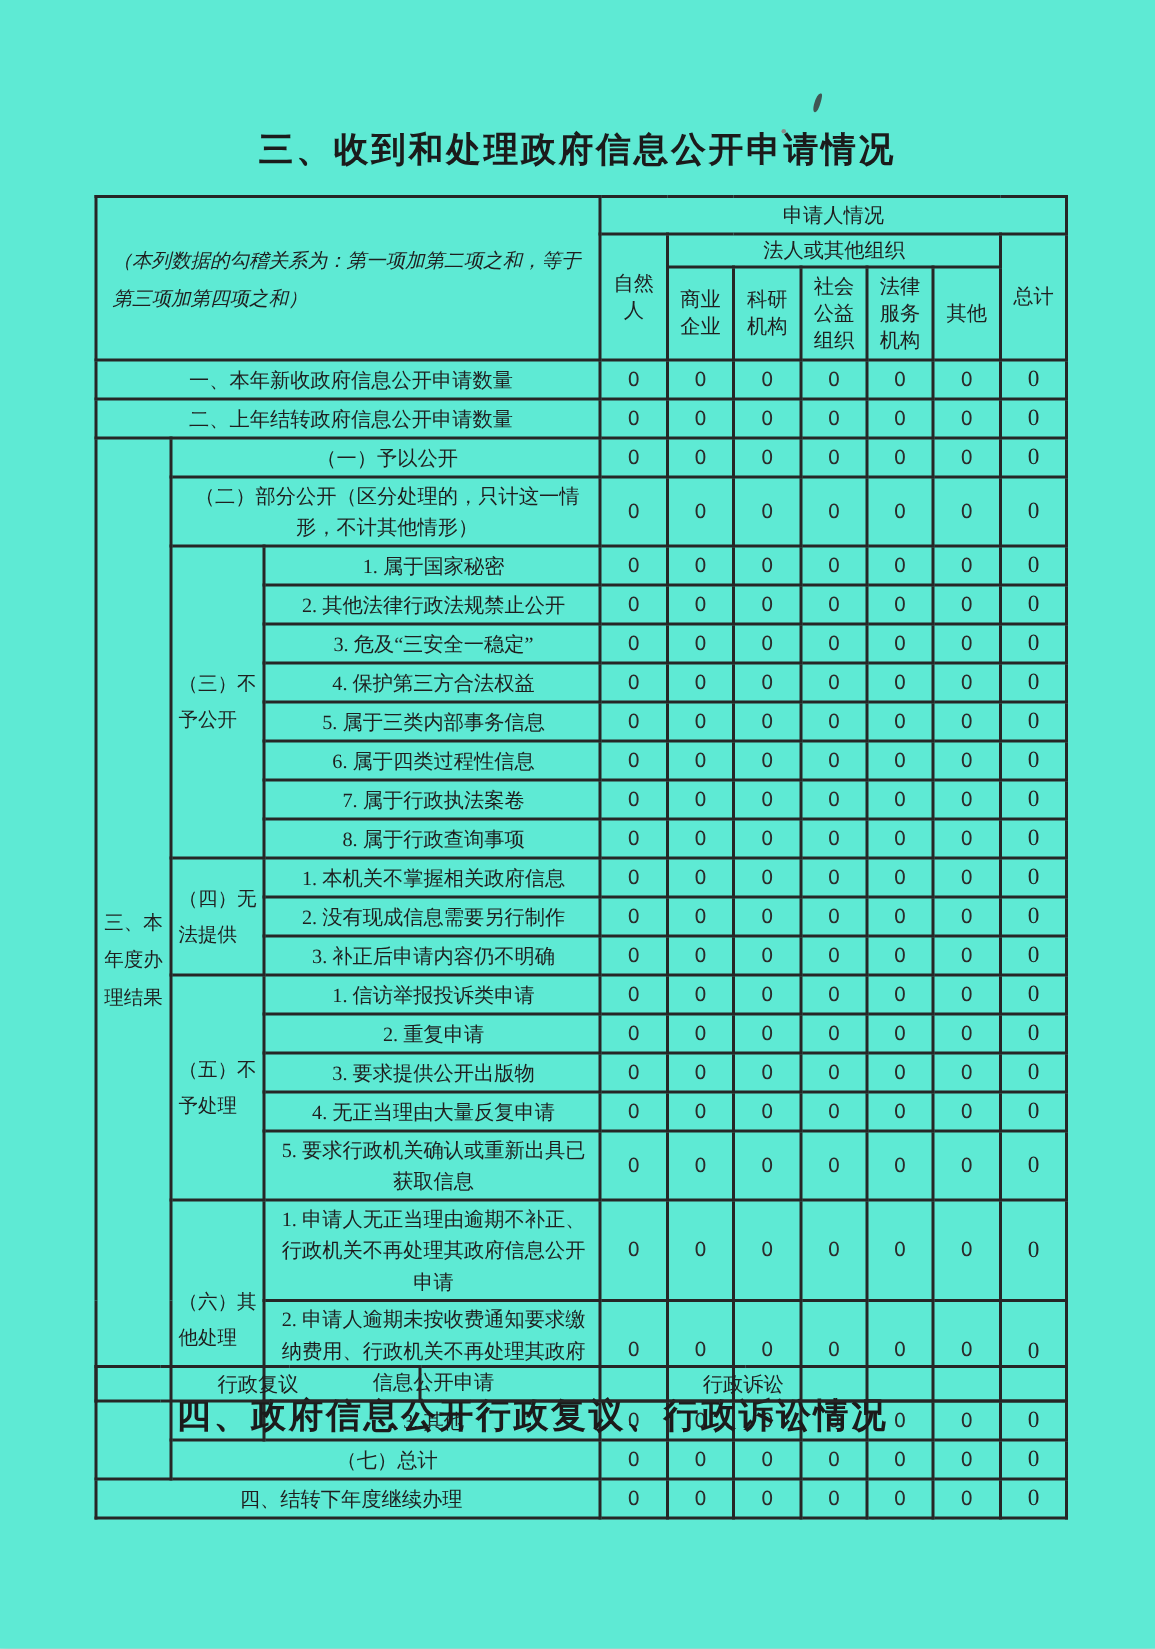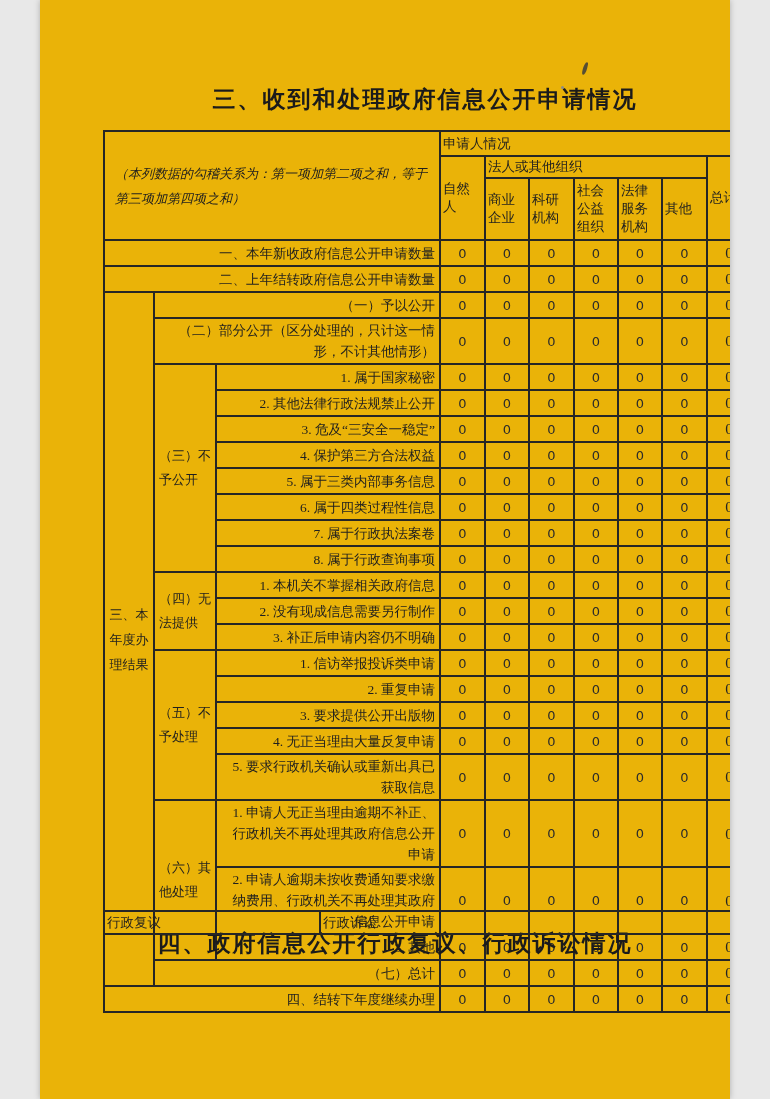--- a/index.html
+++ b/index.html
@@ -1,41 +1,41 @@
 <!DOCTYPE html>
 <html><head>
 <meta charset="utf-8">
 <style>
   html,body{margin:0;padding:0;}
   body{background:#e8e8e8;font-family:"Liberation Serif",serif;}
-  .page{position:relative;width:690px;height:1099px;background:#eab308;margin:0 auto;
+  .page{position:relative;width:770px;height:1099px;background:#5eead4;margin:0 auto;
         box-shadow:0 0 6px rgba(0,0,0,.25);overflow:hidden;color:#1f1f1f;}
 
   .title{position:absolute;left:0;width:770px;text-align:center;
          font-family:"Liberation Sans",sans-serif;font-weight:700;font-size:23px;
          color:#1b1b1b;letter-spacing:2px;white-space:nowrap;}
   .t3{top:84px;}
   .t4{top:928px;transform:translateX(-30px);}
 
   table{position:absolute;border-collapse:collapse;table-layout:fixed;}
   td{border:2px solid #262626;vertical-align:middle;overflow:hidden;
      font-family:"Liberation Serif",serif;color:#1f1f1f;}
 
   .t1{left:63px;top:130px;width:647px;}
   .t2{left:63px;top:910px;width:647px;}
 
-  .hc{font-size:13.5px;padding:1px 2px;line-height:18px;}
+  .hc{text-align:center;font-size:13.5px;padding:1px 2px;line-height:18px;}
   .hr1 td{height:21px;}
   .hr2 td{height:17px;margin-top:46px;}
   .hr3 td{height:58px;}
 
   .note{font-style:italic;font-size:13px;line-height:25px;padding:4px 8px 4px 10px;
         text-align:left;vertical-align:middle;margin-left:15px;}
 
-  .lab{font-size:13.5px;text-align:right;padding:1px 4px 1px 6px;line-height:21px;height:22px;border-radius:10px;}
+  .lab{font-size:13.5px;text-align:center;padding:1px 4px 1px 6px;line-height:21px;height:22px;border-radius:10px;}
   .l1{padding-left:8px;}
   .glab{text-align:center;font-size:13px;line-height:25px;padding:1px 3px;word-break:break-all;}
   .slab{text-align:left;font-size:13px;line-height:24px;padding:1px 0 1px 4px;word-break:break-all;}
 
   td.v{text-align:center;font-family:"DejaVu Sans",sans-serif;font-size:13px;
        color:#2b2b2b;height:22px;padding:0;}
   td.v.total{font-family:"Liberation Serif",serif;font-size:15.5px;font-weight:400;color:#242424;}
 
   .t2 .r1 td{height:19px;}
   .t2 .r2 td{height:25px;}

